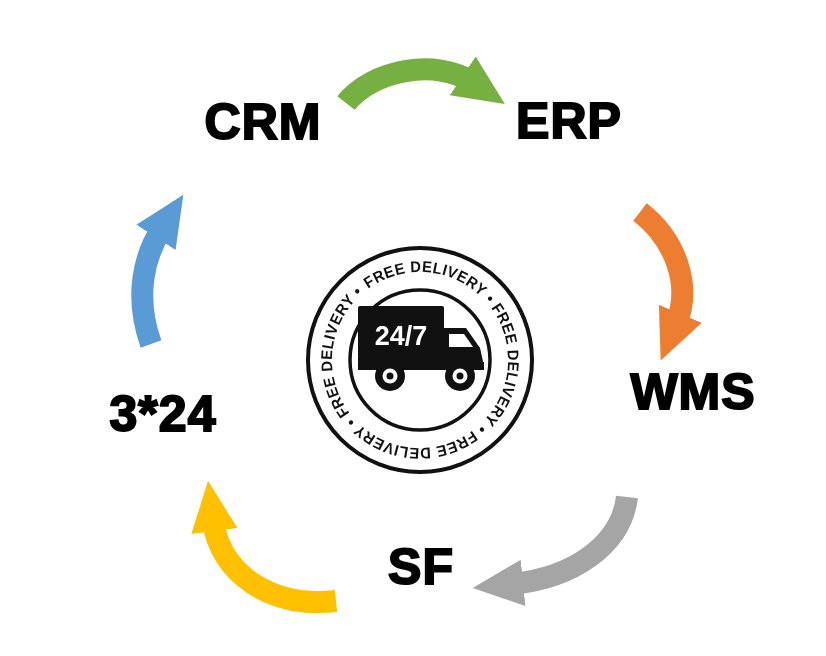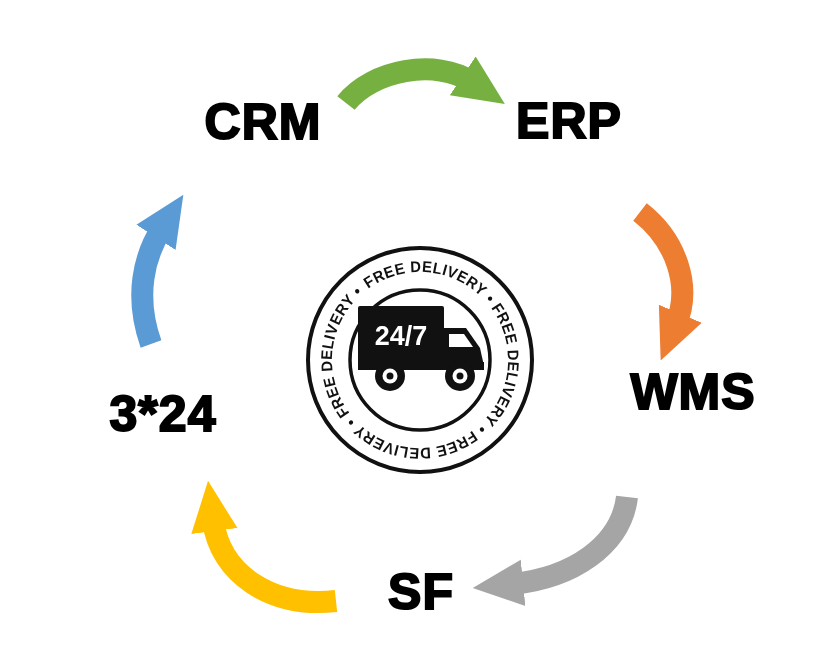--- a/index.html
+++ b/index.html
@@ -23,21 +23,21 @@
     font-weight: bold;
     color: #000000;
     -webkit-text-stroke: 2px #000000;
     letter-spacing: 1px;
     white-space: nowrap;
   }
   .pos-crm  { left: 263px; top: 122px; }
   .pos-erp  { left: 569px; top: 121px; }
   .pos-wms  { left: 668px; top: 392px; margin-left: 25px; }
   .pos-724  { left: 163px; top: 414px; }
-  .pos-sf   { left: 421px; top: 592px; }
+  .pos-sf   { left: 421px; top: 567px; }
 </style>
 </head>
 <body>
 
 <div class="canvas">
 
   <svg class="layer-svg" viewBox="0 0 826 656">
     <defs>
       <marker id="ah0" viewBox="0 0 10 10" refX="2.2" refY="5" markerWidth="2.3" markerHeight="2.3" orient="auto">
         <path d="M 0 0.4 L 10 5 L 0 9.6 Z" fill="#76B041"></path>

